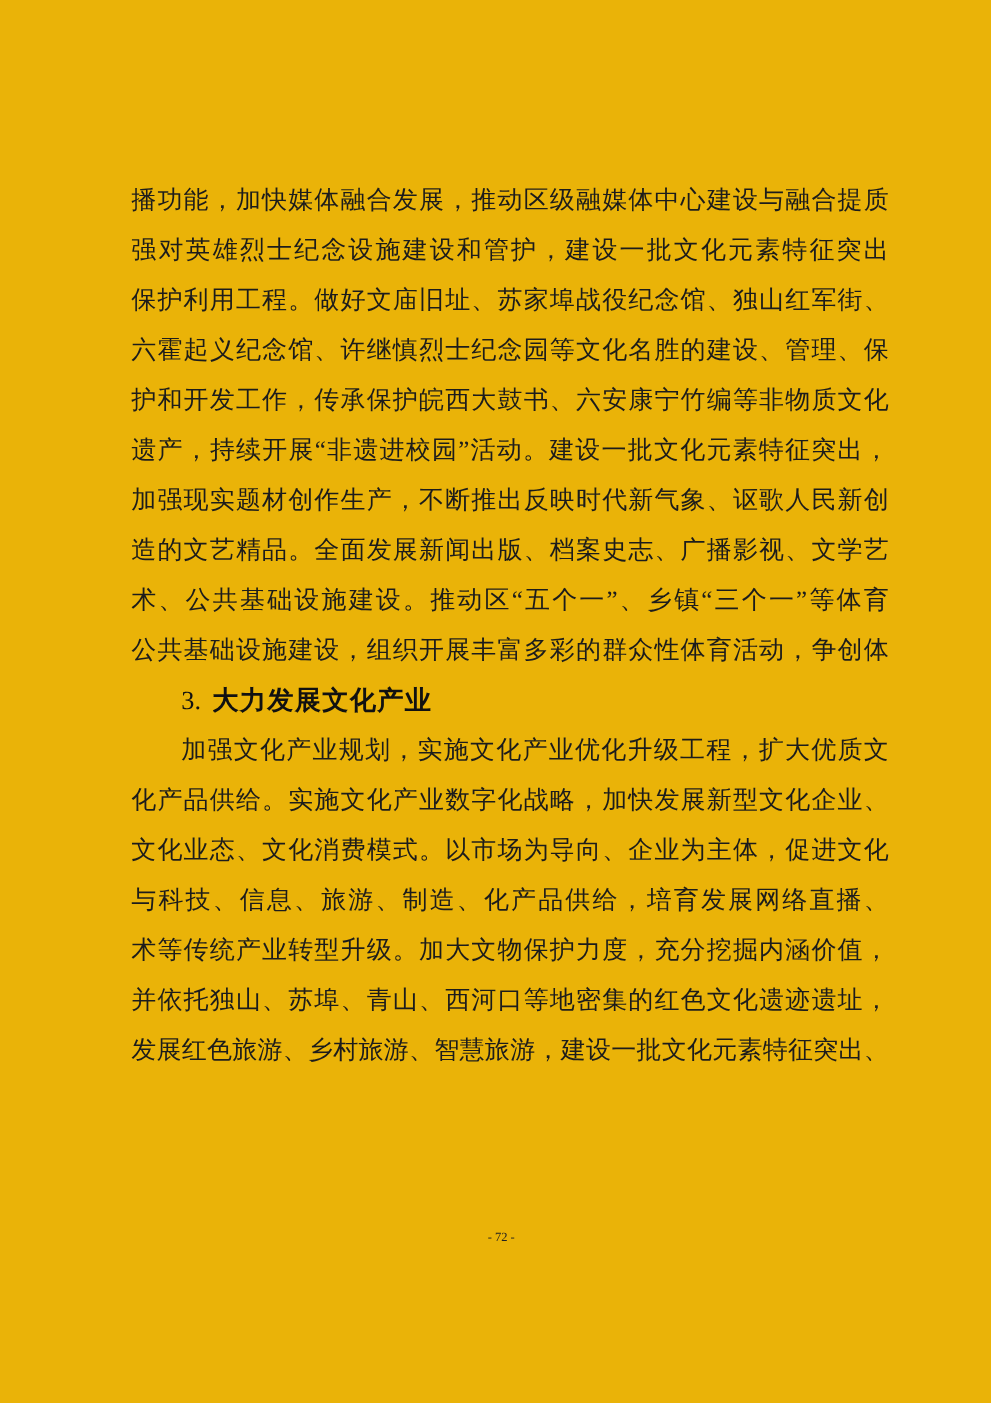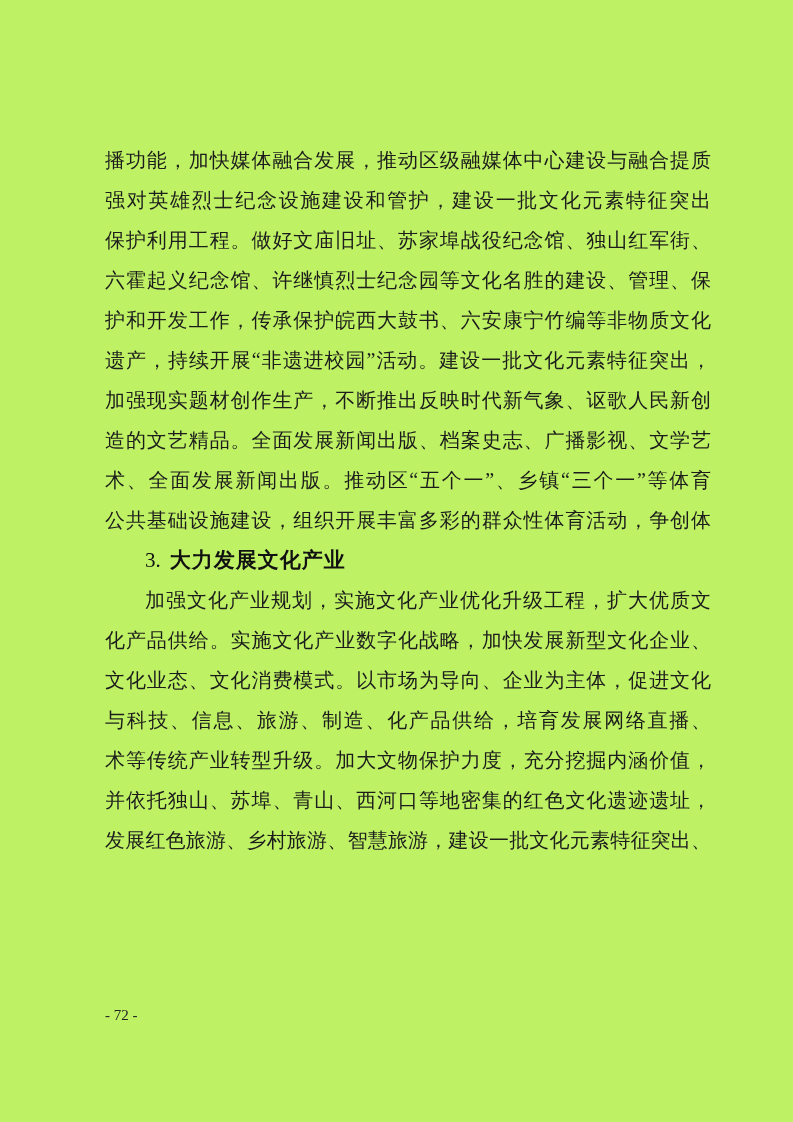--- a/index.html
+++ b/index.html
@@ -4,21 +4,21 @@
 <style>
   * { margin: 0; padding: 0; box-sizing: border-box; }
   html, body {
     width: 793px; height: 1122px;
     background: #ffffff;
     font-family: "Liberation Serif", "DejaVu Serif", serif;
   }
   .page {
     position: relative;
     width: 793px; height: 1122px;
-    background: #bef264;
+    background: #eab308;
     overflow: hidden;
   }
   .text-block {
     position: absolute;
     left: 105px; top: 140px;
     width: 606px;
     font-size: 20px;
     line-height: 40px;
     color: #1c1c1c;
   }
@@ -45,44 +45,43 @@
   }
   .heading-title {
     font-weight: bold;
     letter-spacing: 1px;
   }
   .page-number {
     position: absolute;
     top: 981px;
     left: 105px;
     width: 592px;
-    text-align: left;
-    font-size: 15px;
+    text-align: center;
+    font-size: 10px;
     line-height: 20px;
     color: #222222;
-    margin-top: 24px;
   }
 </style>
 </head>
 <body style="background: rgb(255, 255, 255);">
 
 <div class="page">
   <div class="text-block" style="color: rgb(28, 28, 28);">
 
     <div>
 
     <div class="text-line">播功能，加快媒体融合发展，推动区级融媒体中心建设与融合提质</div>
         <div class="text-line">强对英雄烈士纪念设施建设和管护，建设一批文化元素特征突出</div>
         <div class="text-line">保护利用工程。做好文庙旧址、苏家埠战役纪念馆、独山红军街、</div>
         <div class="text-line">六霍起义纪念馆、许继慎烈士纪念园等文化名胜的建设、管理、保</div>
         <div class="text-line">护和开发工作，传承保护皖西大鼓书、六安康宁竹编等非物质文化</div>
         <div class="text-line">遗产，持续开展“非遗进校园”活动。建设一批文化元素特征突出，</div>
         <div class="text-line">加强现实题材创作生产，不断推出反映时代新气象、讴歌人民新创</div>
         <div class="text-line">造的文艺精品。全面发展新闻出版、档案史志、广播影视、文学艺</div>
-        <div class="text-line">术、全面发展新闻出版。推动区“五个一”、乡镇“三个一”等体育</div>
+        <div class="text-line">术、公共基础设施建设。推动区“五个一”、乡镇“三个一”等体育</div>
         <div class="text-line">公共基础设施建设，组织开展丰富多彩的群众性体育活动，争创体</div>
       </div>
 
     <div class="heading-line">
       <span class="heading-num">3.</span><span class="heading-title">大力发展文化产业</span>
     </div>
 
     <div>
 
     <div class="text-line indent">加强文化产业规划，实施文化产业优化升级工程，扩大优质文</div>

